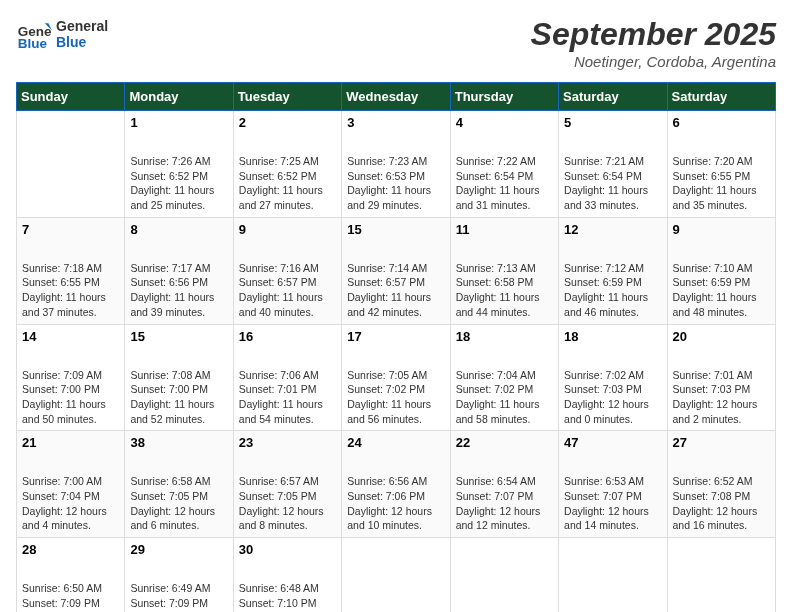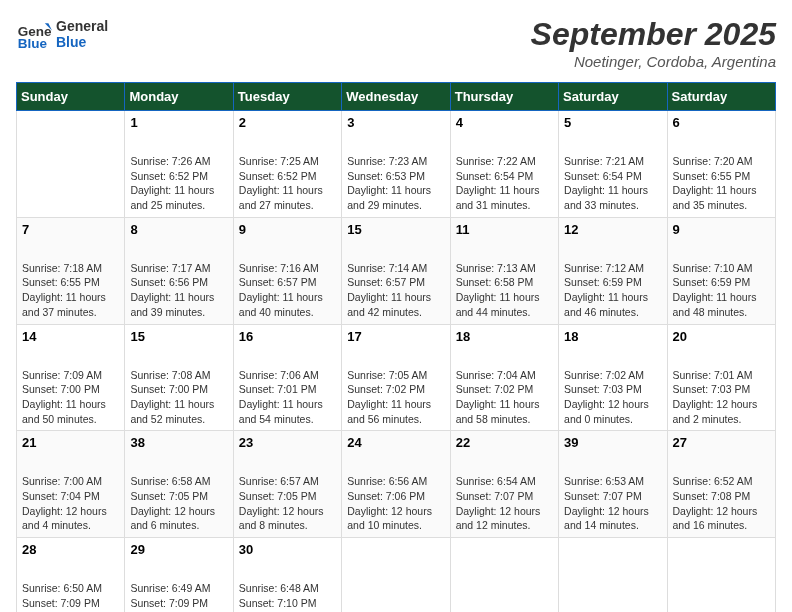--- a/index.html
+++ b/index.html
@@ -208,21 +208,21 @@
         </td>
         <td>
           <div class="day-num">24</div>
           <div class="cell-text">Sunrise: 6:56 AM<br>Sunset: 7:06 PM<br>Daylight: 12 hours<br>and 10 minutes.</div>
         </td>
         <td>
           <div class="day-num">22</div>
           <div class="cell-text">Sunrise: 6:54 AM<br>Sunset: 7:07 PM<br>Daylight: 12 hours<br>and 12 minutes.</div>
         </td>
         <td>
-          <div class="day-num">39</div>
+          <div class="day-num">47</div>
           <div class="cell-text">Sunrise: 6:53 AM<br>Sunset: 7:07 PM<br>Daylight: 12 hours<br>and 14 minutes.</div>
         </td>
         <td>
           <div class="day-num">27</div>
           <div class="cell-text">Sunrise: 6:52 AM<br>Sunset: 7:08 PM<br>Daylight: 12 hours<br>and 16 minutes.</div>
         </td>
       </tr>
       <tr>
         <td>
           <div class="day-num">28</div>

